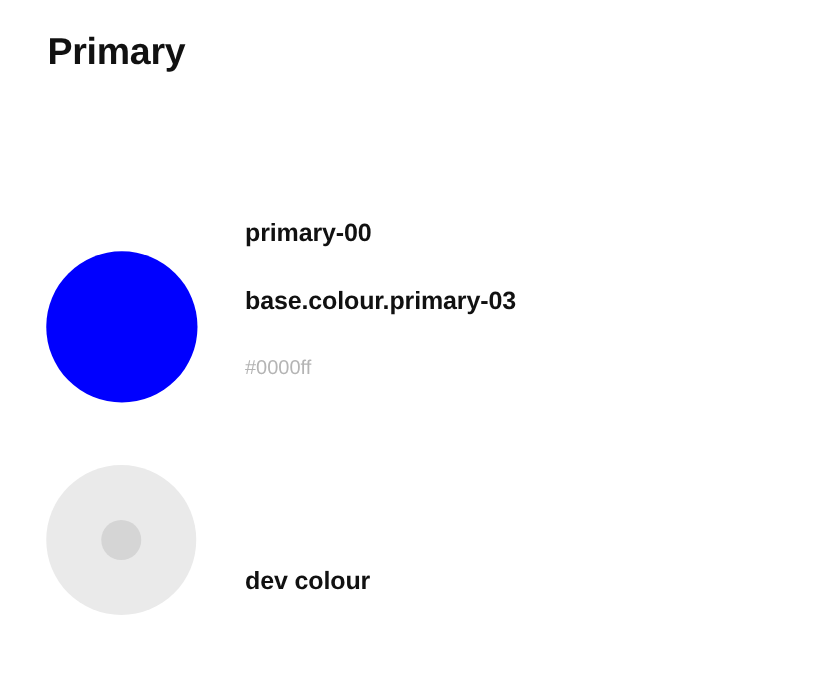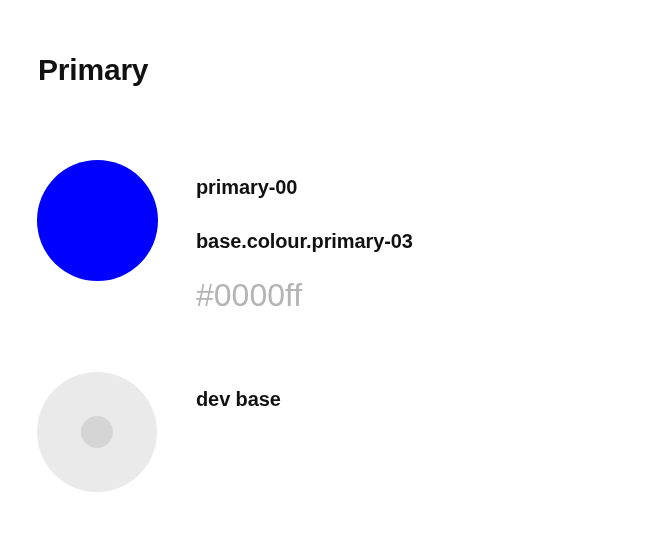--- a/index.html
+++ b/index.html
@@ -25,29 +25,28 @@
   .page-title {
     position: absolute;
     left: 38px;
     top: 24px;
     font-size: 30px;
     font-weight: bold;
     color: #111111;
     letter-spacing: -0.2px;
     line-height: 36px;
     white-space: nowrap;
-    margin-top: 28px;
   }
 
   .swatch-row {
     position: absolute;
     left: 0;
     width: 666px;
     display: flex;
-    align-items: flex-start;
+    align-items: flex-end;
   }
 
   .swatch-row.row-1 { top: 160px; }
   .swatch-row.row-2 { top: 372px; }
 
   .swatch-wrap {
     position: relative;
     width: 196px;
     flex: 0 0 196px;
     display: flex;
@@ -93,21 +92,21 @@
 
   .meta-line.dev-token,
   .meta-line.design-token {
     font-size: 20px;
     font-weight: bold;
     color: #111111;
     letter-spacing: -0.1px;
   }
 
   .meta-line.hex-value {
-    font-size: 32px;
+    font-size: 16px;
     font-weight: normal;
     color: #b4b4b4;
     letter-spacing: 0px;
   }
 </style>
 </head>
 <body style="background: rgb(255, 255, 255);">
 
 <div class="page">
 
@@ -124,17 +123,17 @@
     </div>
   </div>
 
   <div class="swatch-row row-2">
     <div class="swatch-wrap">
       <div class="swatch-circle placeholder" id="swatch-2" style="background: rgb(234, 234, 234);">
         <div class="swatch-inner-dot" id="swatch-2-dot" style="background: rgb(213, 213, 213);"></div>
       </div>
     </div>
     <div class="swatch-meta">
-      <span class="meta-line dev-token">dev base</span>
+      <span class="meta-line dev-token">dev colour</span>
     </div>
   </div>
 
 </div>
 
 </body></html>

